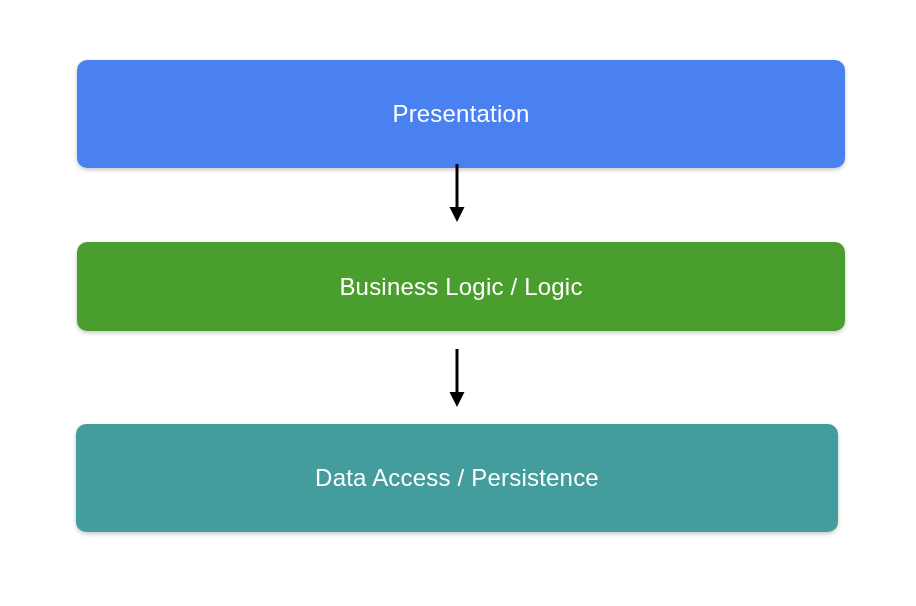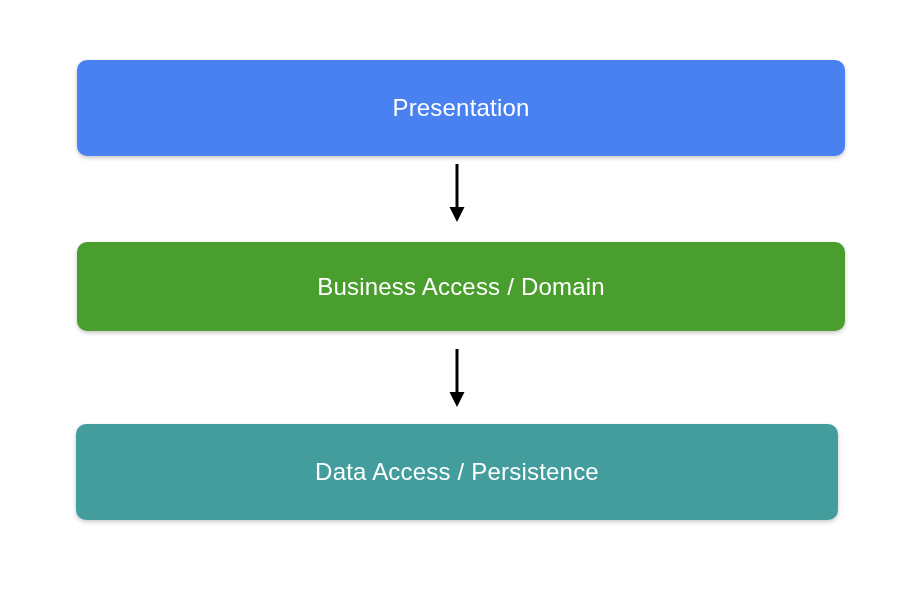--- a/index.html
+++ b/index.html
@@ -9,21 +9,21 @@
     width: 916px;
     height: 606px;
     background: #ffffff;
     overflow: hidden;
     font-family: "Liberation Sans", sans-serif;
   }
   .layer-box {
     position: absolute;
     left: 77px;
     width: 768px;
-    height: 96px;
+    height: 108px;
     border-radius: 10px;
     display: flex;
     align-items: center;
     justify-content: center;
     box-shadow: 0 2px 4px rgba(0,0,0,0.22);
   }
   .layer-box .label {
     color: #ffffff;
     font-size: 24px;
     font-weight: 400;
@@ -49,21 +49,21 @@
   <div class="layer-box" id="layer-presentation" style="background-color: rgb(74, 129, 240);">
     <span class="label">Presentation</span>
   </div>
 
   <svg class="down-arrow" id="arrow-1" viewBox="0 0 20 60">
     <line x1="10" y1="1" x2="10" y2="46" stroke="#000000" stroke-width="3"></line>
     <polygon points="10,59 2.5,44 17.5,44" fill="#000000"></polygon>
   </svg>
 
   <div class="layer-box" id="layer-business" style="background-color: rgb(74, 158, 46);">
-    <span class="label">Business Access / Domain</span>
+    <span class="label">Business Logic / Logic</span>
   </div>
 
   <svg class="down-arrow" id="arrow-2" viewBox="0 0 20 60">
     <line x1="10" y1="1" x2="10" y2="46" stroke="#000000" stroke-width="3"></line>
     <polygon points="10,59 2.5,44 17.5,44" fill="#000000"></polygon>
   </svg>
 
   <div class="layer-box" id="layer-data" style="background-color: rgb(67, 157, 157);">
     <span class="label">Data Access / Persistence</span>
   </div>

